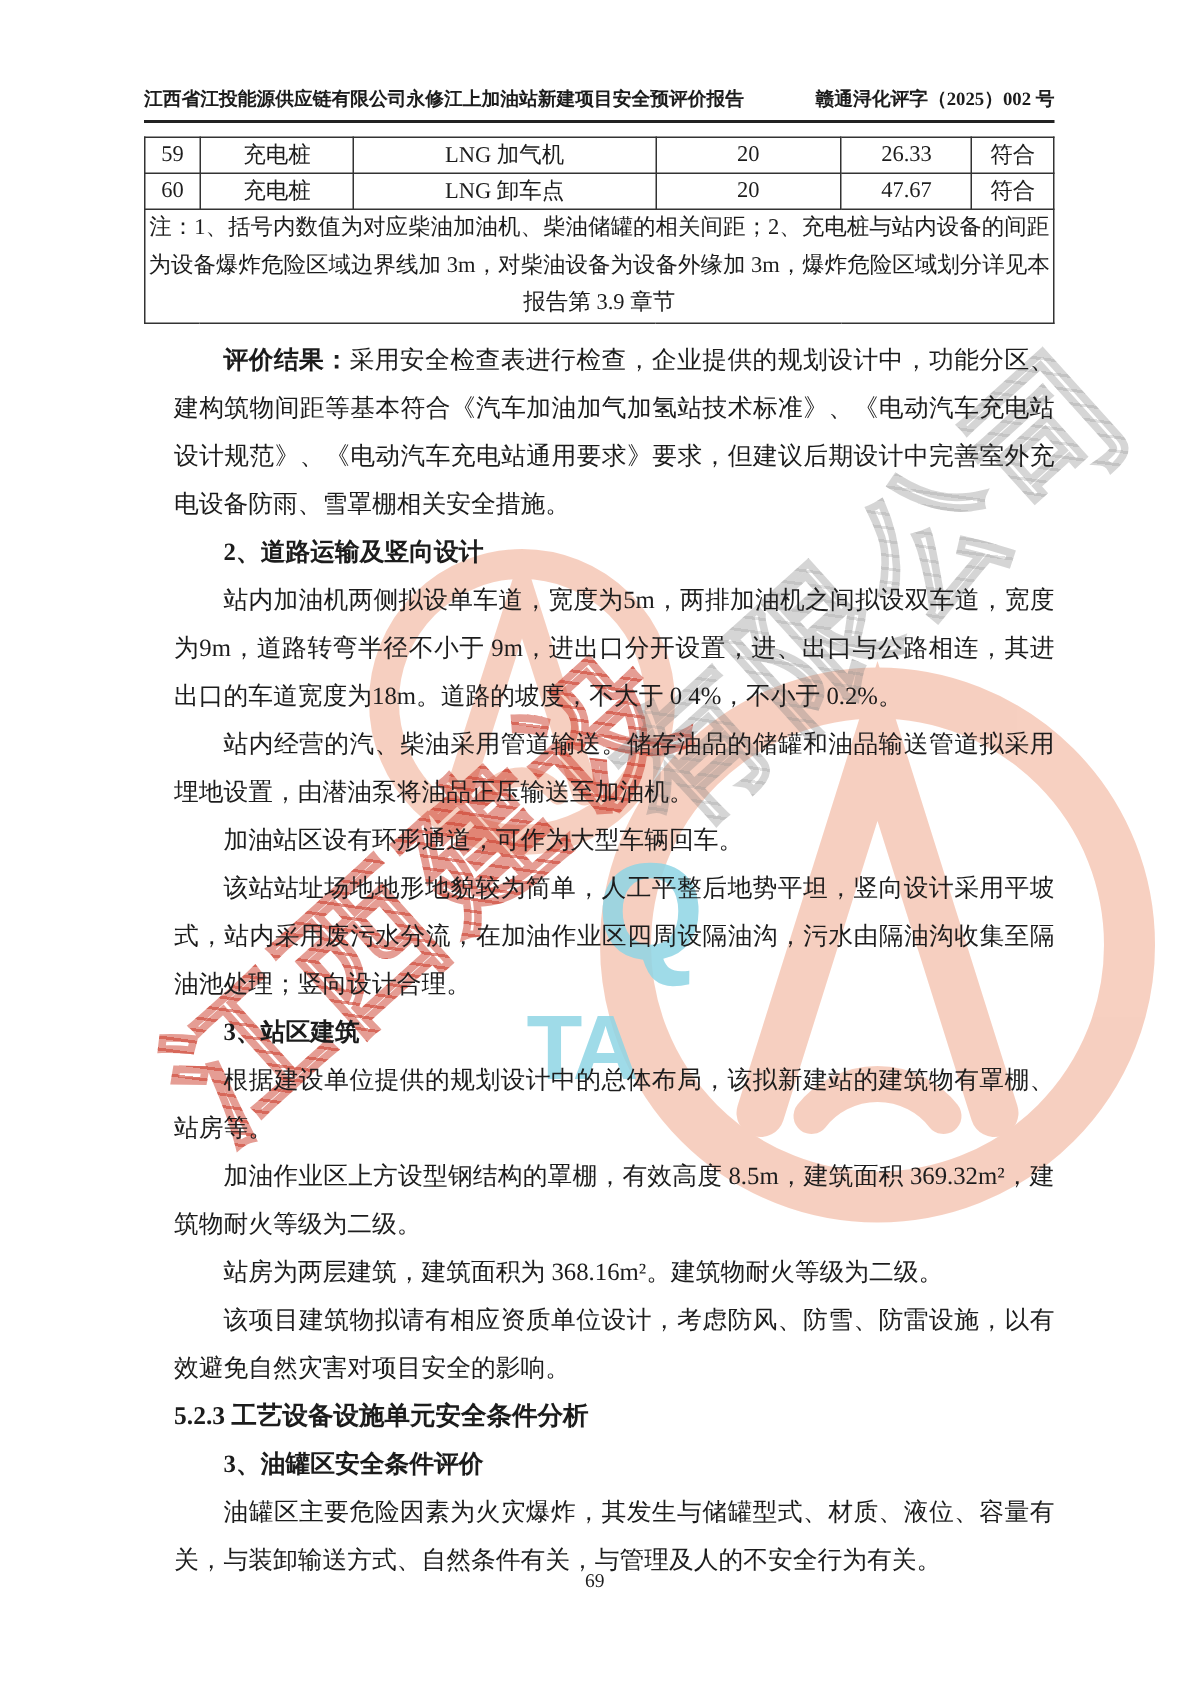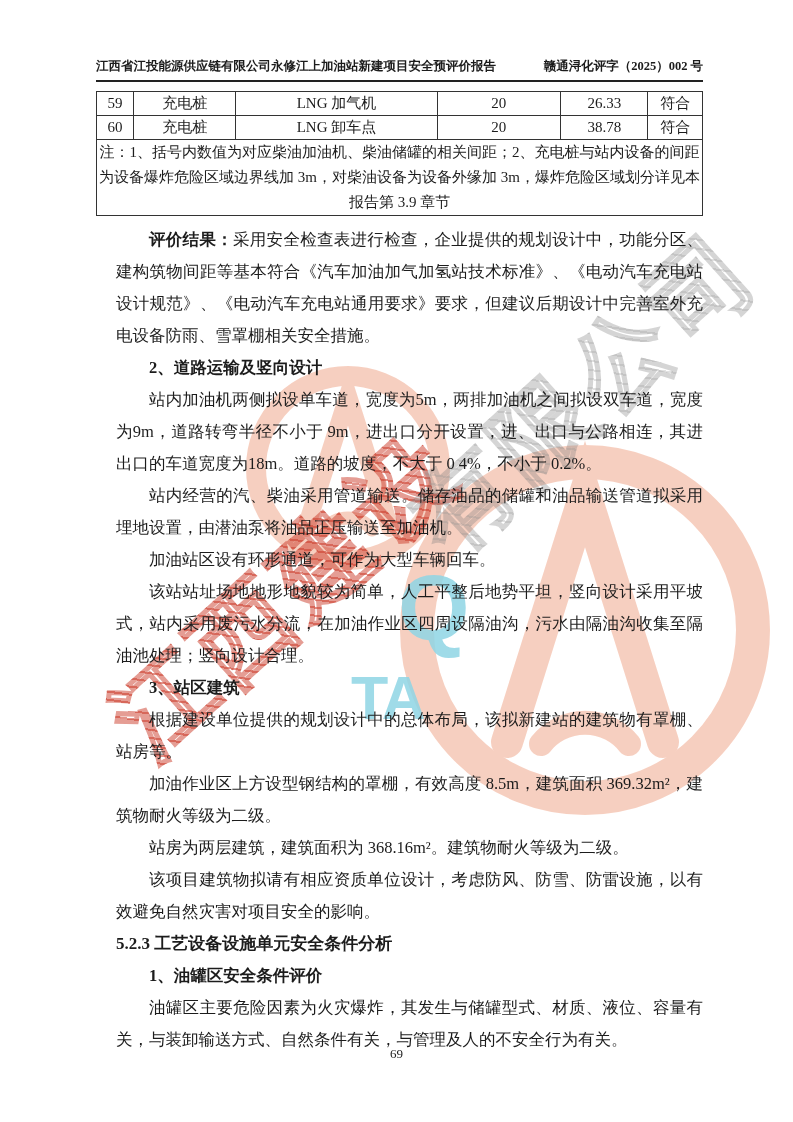--- a/index.html
+++ b/index.html
@@ -125,21 +125,21 @@
           <td>LNG 加气机</td>
           <td>20</td>
           <td>26.33</td>
           <td>符合</td>
         </tr>
         <tr>
           <td>60</td>
           <td>充电桩</td>
           <td>LNG 卸车点</td>
           <td>20</td>
-          <td>38.78</td>
+          <td>47.67</td>
           <td>符合</td>
         </tr>
         <tr>
           <td class="note-cell" colspan="6">注：1、括号内数值为对应柴油加油机、柴油储罐的相关间距；2、充电桩与站内设备的间距为设备爆炸危险区域边界线加 3m，对柴油设备为设备外缘加 3m，爆炸危险区域划分详见本报告第 3.9 章节</td>
         </tr>
       </tbody>
     </table>
 
     <div class="body-text">
       <p class="para"><span class="lead-bold">评价结果：</span><span>采用安全检查表进行检查，企业提供的规划设计中，功能分区、建构筑物间距等基本符合《汽车加油加气加氢站技术标准》、《电动汽车充电站设计规范》、《电动汽车充电站通用要求》要求，但建议后期设计中完善室外充电设备防雨、雪罩棚相关安全措施。</span></p>
@@ -150,20 +150,20 @@
       <p class="para">加油站区设有环形通道，可作为大型车辆回车。</p>
       <p class="para">该站站址场地地形地貌较为简单，人工平整后地势平坦，竖向设计采用平坡式，站内采用废污水分流，在加油作业区四周设隔油沟，污水由隔油沟收集至隔油池处理；竖向设计合理。</p>
 
       <p class="head">3、站区建筑</p>
       <p class="para">根据建设单位提供的规划设计中的总体布局，该拟新建站的建筑物有罩棚、站房等。</p>
       <p class="para">加油作业区上方设型钢结构的罩棚，有效高度 8.5m，建筑面积 369.32m²，建筑物耐火等级为二级。</p>
       <p class="para">站房为两层建筑，建筑面积为 368.16m²。建筑物耐火等级为二级。</p>
       <p class="para">该项目建筑物拟请有相应资质单位设计，考虑防风、防雪、防雷设施，以有效避免自然灾害对项目安全的影响。</p>
 
       <p class="head-l1">5.2.3 工艺设备设施单元安全条件分析</p>
-      <p class="head">1、油罐区安全条件评价</p>
+      <p class="head">3、油罐区安全条件评价</p>
       <p class="para">油罐区主要危险因素为火灾爆炸，其发生与储罐型式、材质、液位、容量有关，与装卸输送方式、自然条件有关，与管理及人的不安全行为有关。</p>
     </div>
 
   </div>
 
   <div class="footer">69</div>
 </div>
 
 </body></html>

